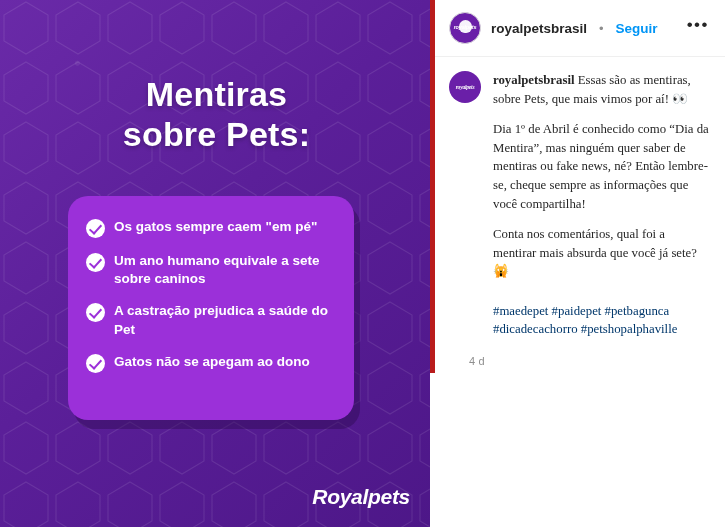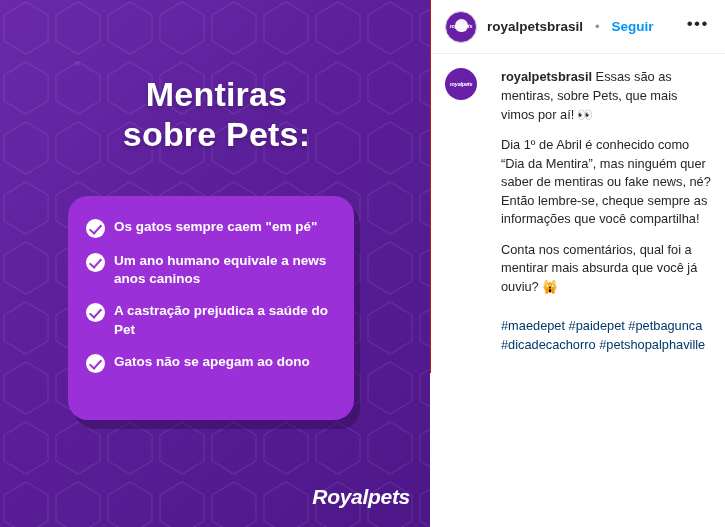--- a/index.html
+++ b/index.html
@@ -93,21 +93,21 @@
     letter-spacing: -0.3px;
   }
 
   
   .panel {
     flex: 1 1 auto;
     height: 373px;
     background: #ffffff;
     display: flex;
     flex-direction: column;
-    border-left: 1px solid #b91c1c;
+    border-left: 5px solid #b91c1c;
   }
   .post-header {
     height: 58px;
     display: flex;
     align-items: center;
     padding: 0 14px 0 14px;
     border-bottom: 1px solid #efefef;
     gap: 10px;
   }
   .avatar {
@@ -157,21 +157,21 @@
     cursor: pointer;
     padding: 0 2px 6px 2px;
     line-height: 0.6;
   }
 
   .post-body {
     flex: 1 1 auto;
     padding: 14px 14px 10px 14px;
     overflow: hidden;
   }
-  .comment-row { display: flex; gap: 24px; }
+  .comment-row { display: flex; gap: 12px; font-family: Liberation Serif, serif; }
   .avatar-sm {
     width: 32px; height: 32px;
     border-radius: 50%;
     background: #6a1fa8;
     flex: 0 0 auto;
     position: relative;
     display: flex; align-items: center; justify-content: center;
     overflow: hidden;
   }
   .caption {
@@ -217,21 +217,21 @@
       <span class="l2">sobre Pets:</span>
     </div>
 
     <div class="card">
       <div class="bullet">
         <span class="check"></span>
         <span class="bullet-text">Os gatos sempre caem "em pé"</span>
       </div>
       <div class="bullet">
         <span class="check"></span>
-        <span class="bullet-text">Um ano humano equivale a news anos caninos</span>
+        <span class="bullet-text">Um ano humano equivale a sete sobre caninos</span>
       </div>
       <div class="bullet">
         <span class="check"></span>
         <span class="bullet-text">A castração prejudica a saúde do Pet</span>
       </div>
       <div class="bullet">
         <span class="check"></span>
         <span class="bullet-text">Gatos não se apegam ao dono</span>
       </div>
     </div>
@@ -255,21 +255,21 @@
     <div class="post-body">
       <div class="comment-row">
         <div class="avatar-sm">
           <span class="paw"></span>
           <span class="avatar-badge">royalpets</span>
         </div>
         <div class="caption">
           <b>royalpetsbrasil</b>
           <span>Essas são as mentiras, sobre Pets, que mais vimos por aí! 👀</span>
           <div class="para">Dia 1º de Abril é conhecido como “Dia da Mentira”, mas ninguém quer saber de mentiras ou fake news, né? Então lembre-se, cheque sempre as informações que você compartilha!</div>
-          <div class="para">Conta nos comentários, qual foi a mentirar mais absurda que você já ouviu? 🙀</div>
+          <div class="para">Conta nos comentários, qual foi a mentirar mais absurda que você já sete? 🙀</div>
           <div class="tags">
             <span>#maedepet #paidepet #petbagunca</span><br>
             <span>#dicadecachorro #petshopalphaville</span>
           </div>
         </div>
       </div>
       <div class="timestamp">4 d</div>
     </div>
 
   </div>

